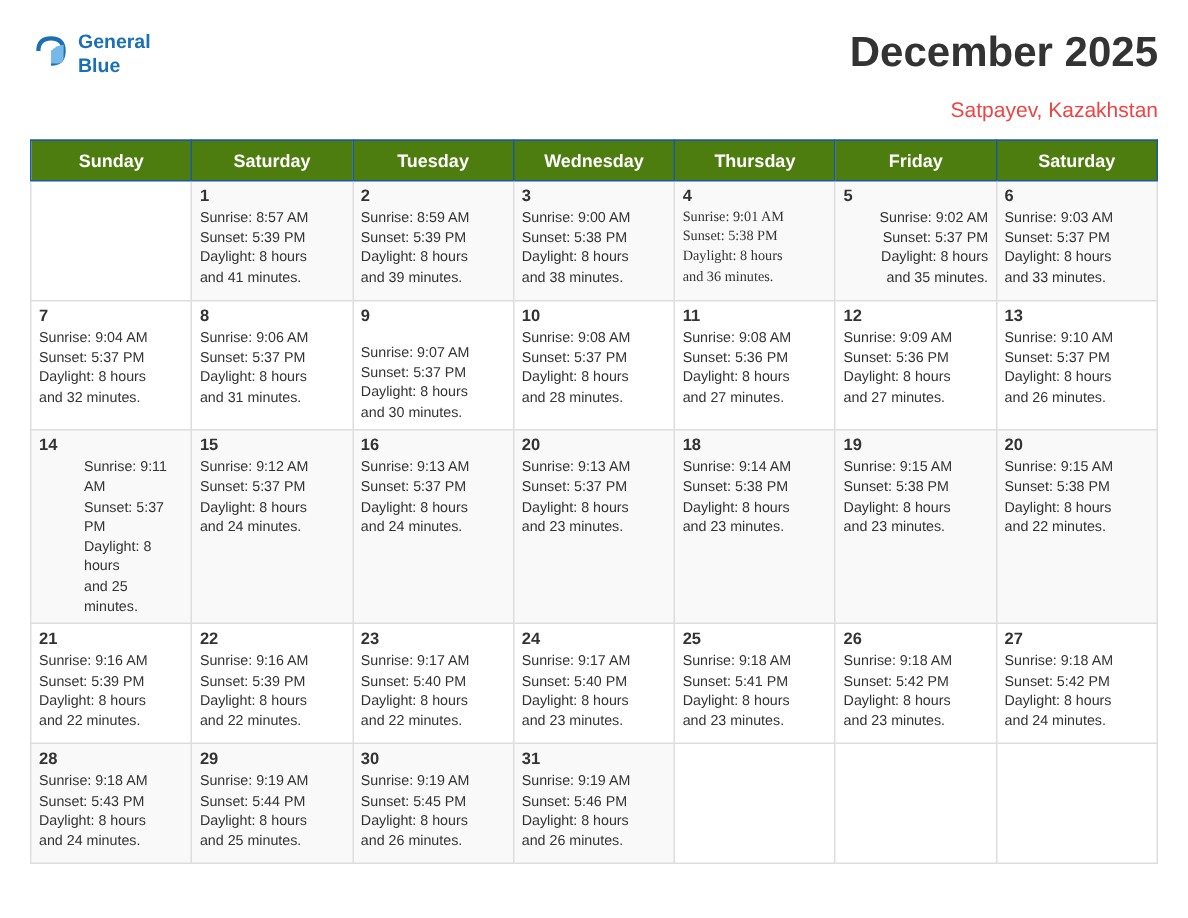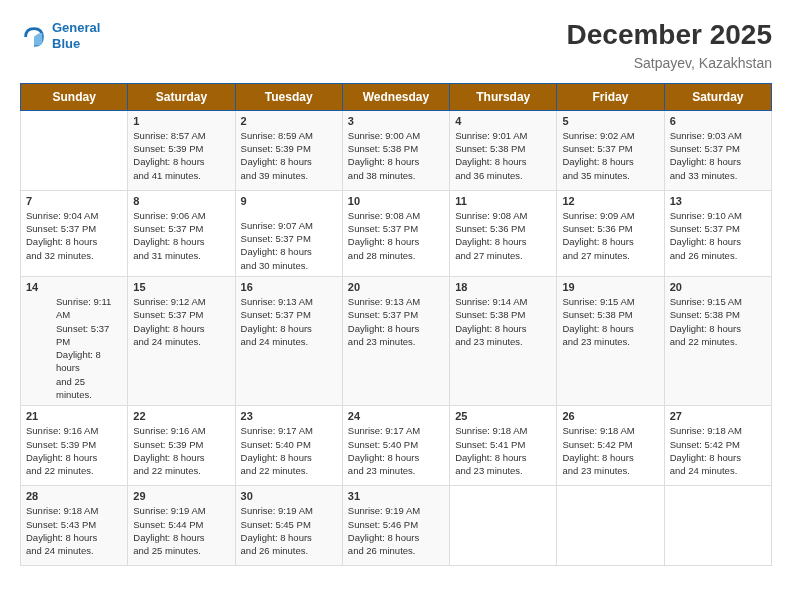--- a/index.html
+++ b/index.html
@@ -17,21 +17,21 @@
       padding: 20px 20px 10px 20px;
     }
     .header {
       display: flex;
       justify-content: space-between;
       align-items: flex-start;
       margin-bottom: 12px;
     }
     .logo {
       display: flex;
-      align-items: flex-end;
+      align-items: flex-start;
       gap: 4px;
     }
     .logo-text {
       font-size: 13px;
       font-weight: bold;
       color: #333;
       line-height: 1.2;
     }
     .logo-text span {
       color: #1a6fb5;
@@ -44,30 +44,30 @@
       text-align: right;
     }
     .main-title {
       font-size: 28px;
       font-weight: bold;
       color: #333;
       line-height: 1.1;
     }
     .subtitle {
       font-size: 14px;
-      color: #737373;
-      margin-top: 4px;
+      color: #ef4444;
+      margin-top: 14px;
     }
     table {
       width: 100%;
       border-collapse: collapse;
       table-layout: fixed;
     }
     thead tr th {
-      background-color: #a16207;
+      background-color: #4d7c0f;
       color: #fff;
       font-size: 12px;
       font-weight: bold;
       padding: 6px 4px;
       border: 1px solid #1a5aa0;
     }
     tbody tr td {
       vertical-align: top;
       padding: 4px 5px;
       font-size: 10px;
@@ -147,28 +147,28 @@
           </td>
           <td>
             <span class="day-number">3</span>
             <div class="day-info" style="white-space: pre-line;">Sunrise: 9:00 AM
 Sunset: 5:38 PM
 Daylight: 8 hours
 and 38 minutes.</div>
           </td>
           <td>
             <span class="day-number">4</span>
-            <div class="day-info" style="white-space: pre-line;">Sunrise: 9:01 AM
+            <div class="day-info" style="white-space: pre-line; font-family: Liberation Serif, serif;">Sunrise: 9:01 AM
 Sunset: 5:38 PM
 Daylight: 8 hours
 and 36 minutes.</div>
           </td>
           <td>
             <span class="day-number">5</span>
-            <div class="day-info" style="white-space: pre-line;">Sunrise: 9:02 AM
+            <div class="day-info" style="white-space: pre-line; text-align: right;">Sunrise: 9:02 AM
 Sunset: 5:37 PM
 Daylight: 8 hours
 and 35 minutes.</div>
           </td>
           <td>
             <span class="day-number">6</span>
             <div class="day-info" style="white-space: pre-line;">Sunrise: 9:03 AM
 Sunset: 5:37 PM
 Daylight: 8 hours
 and 33 minutes.</div>

